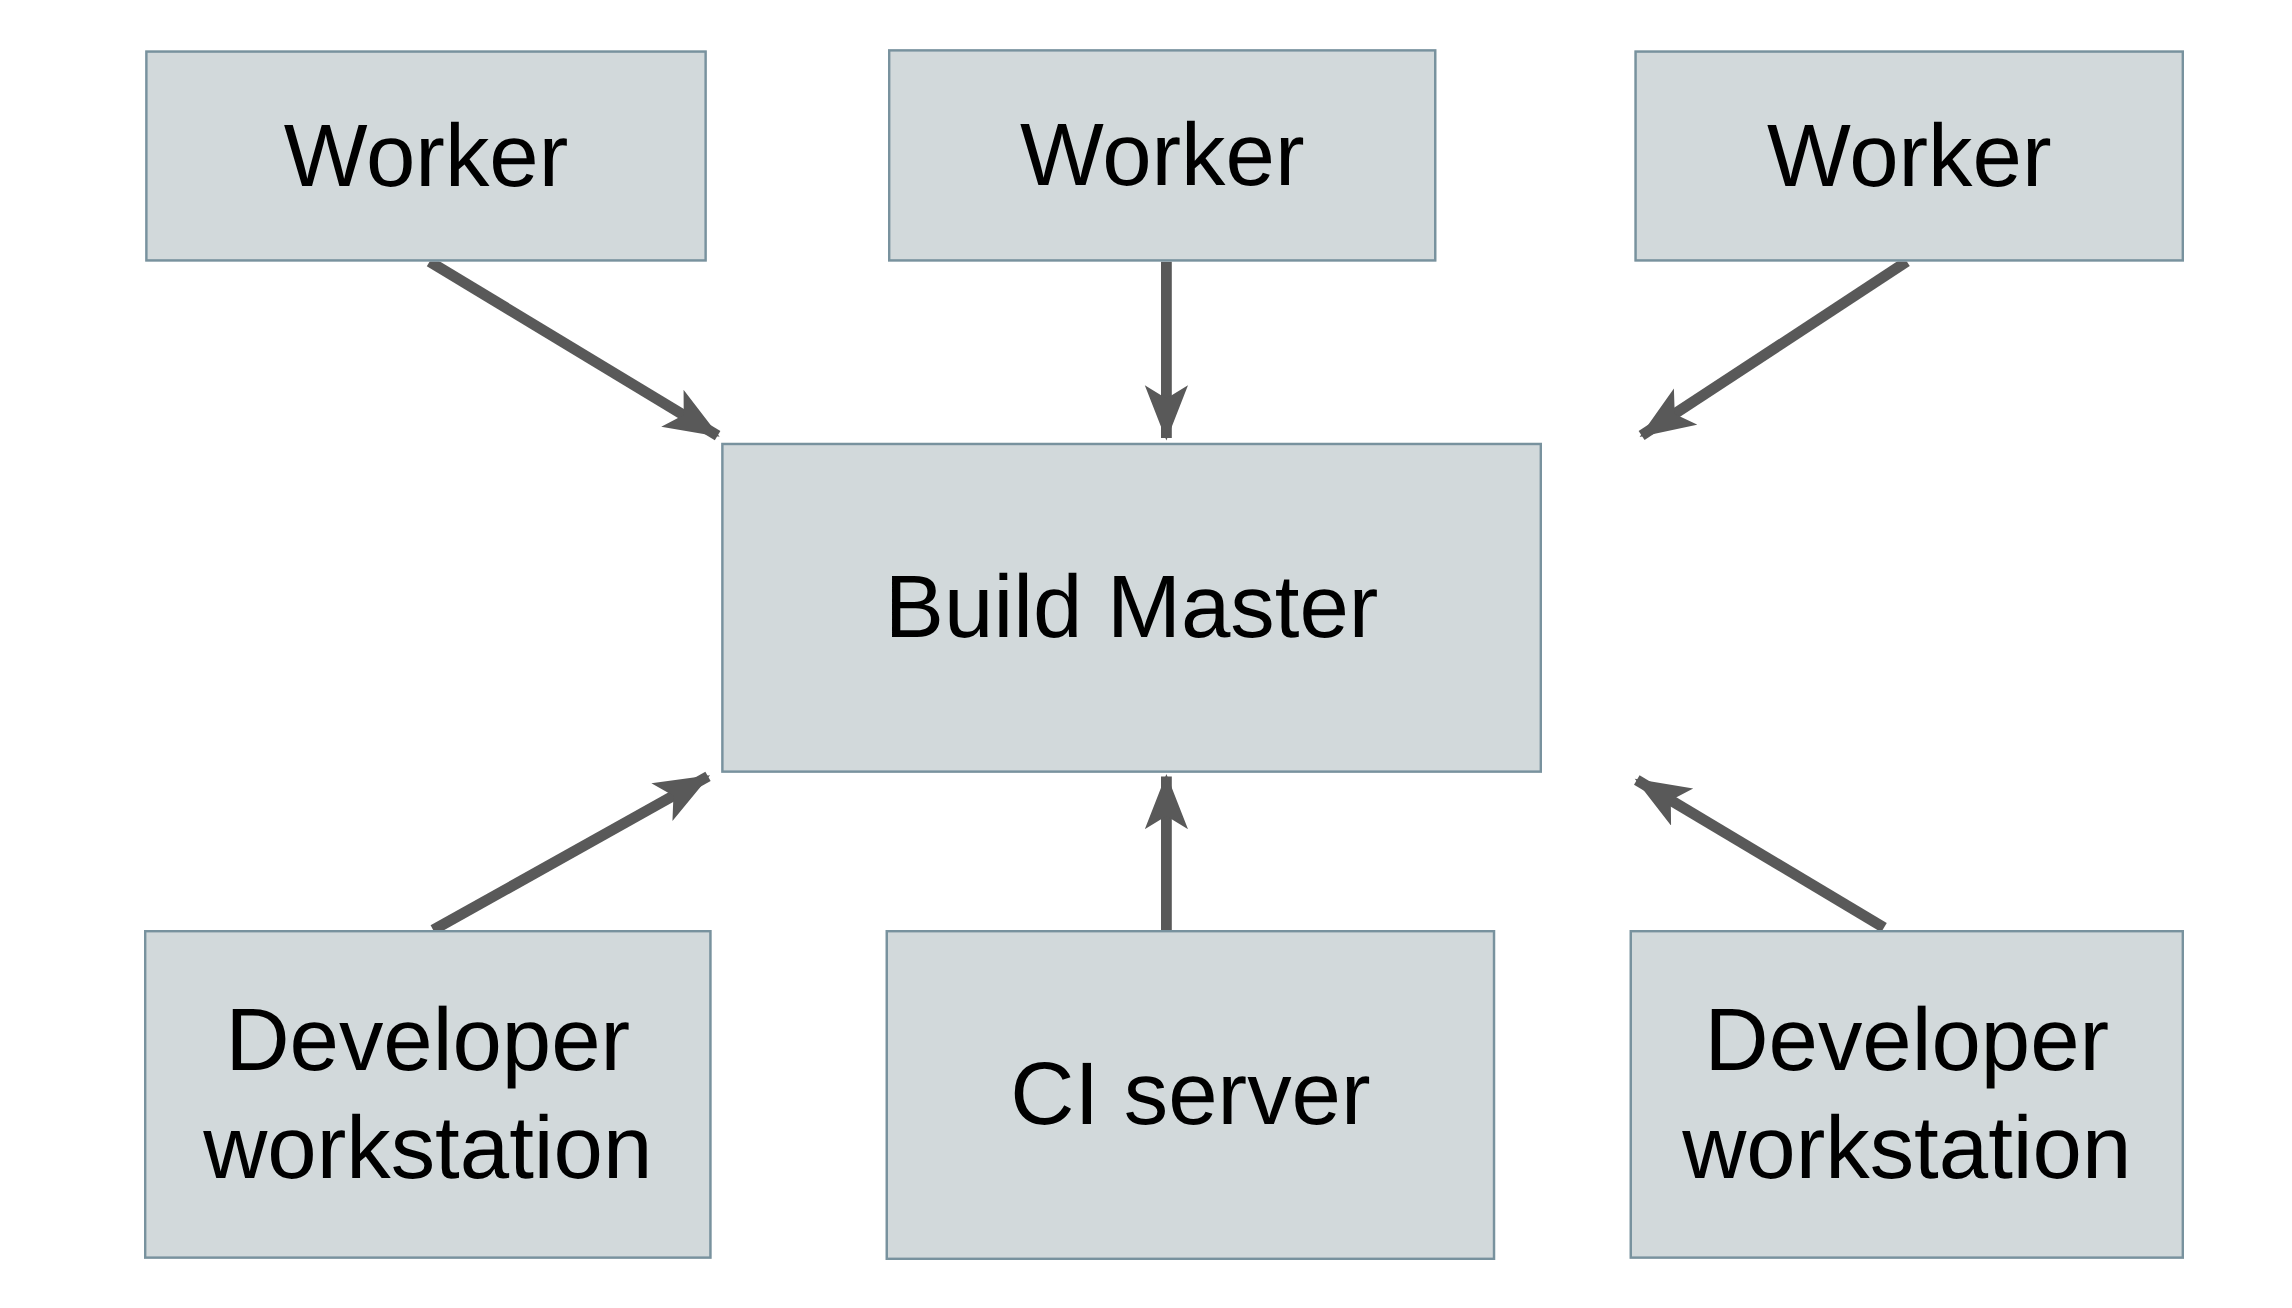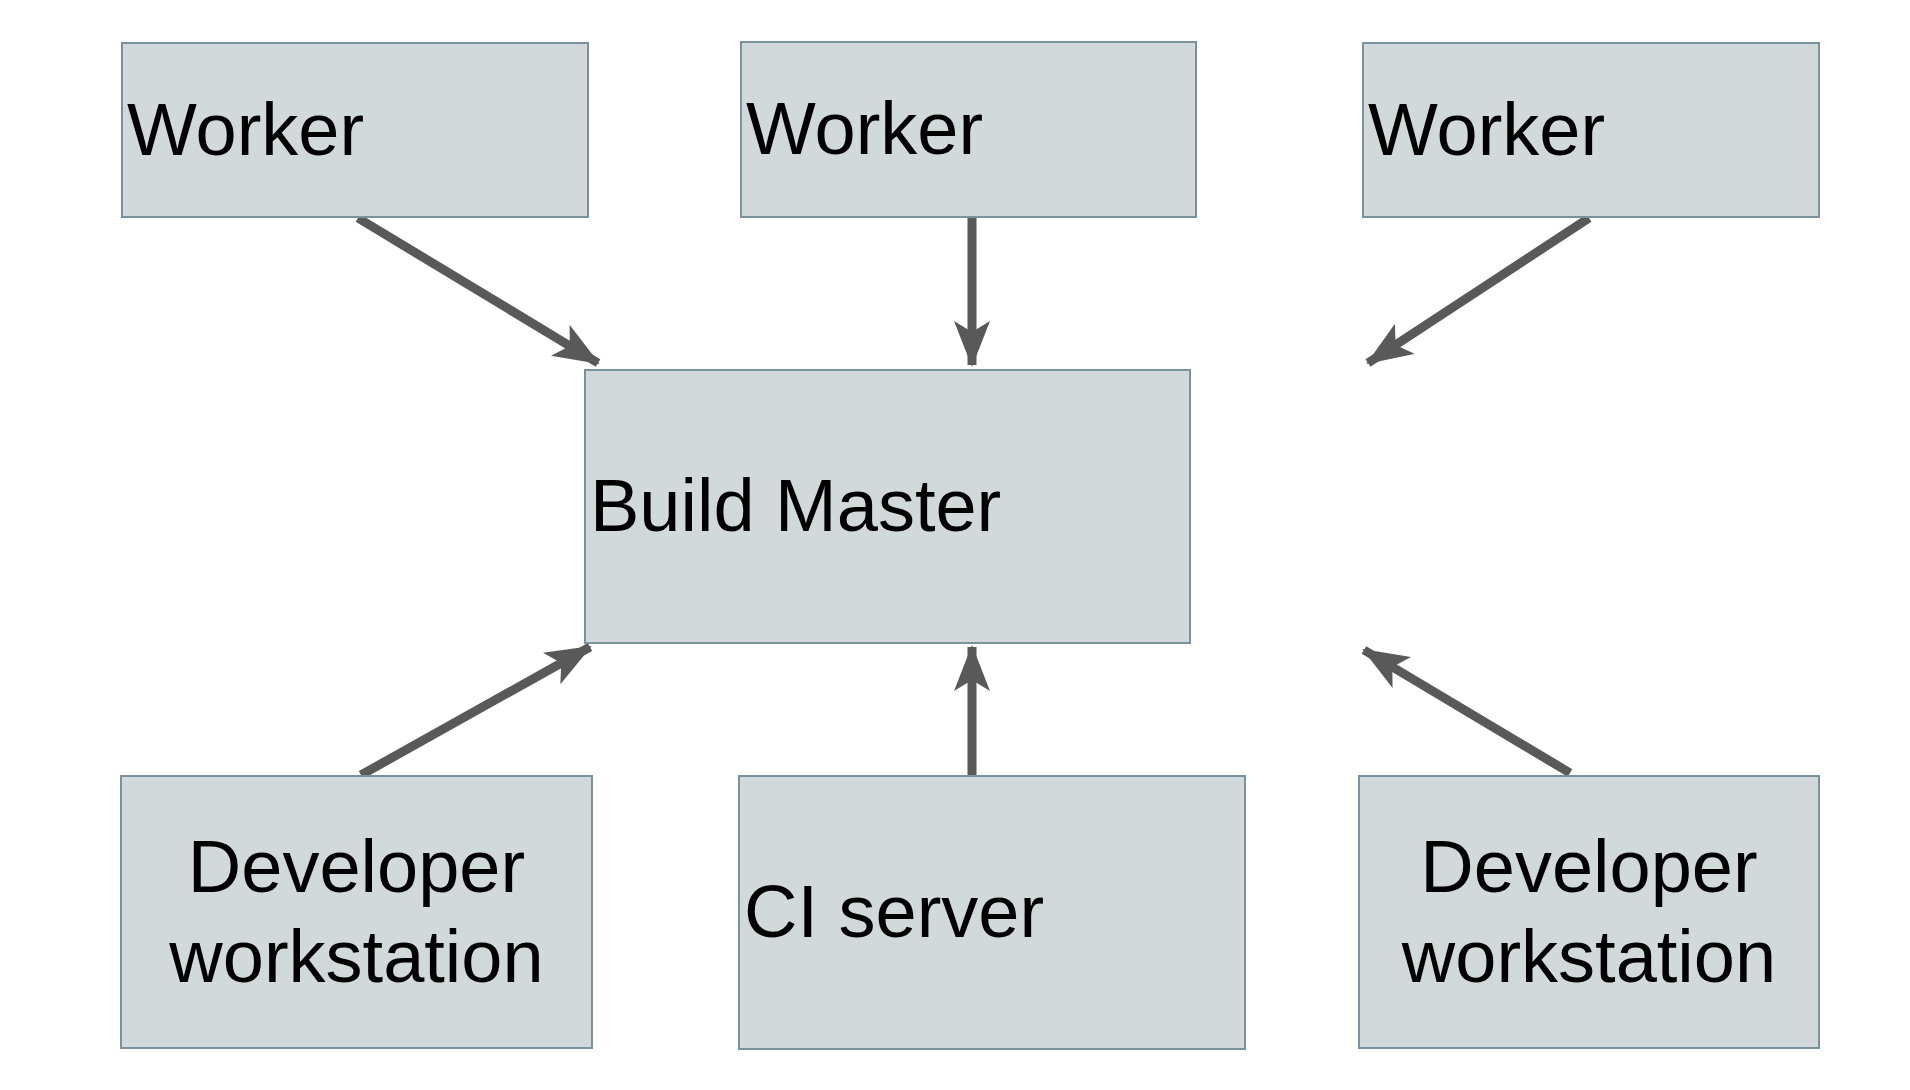--- a/index.html
+++ b/index.html
@@ -17,20 +17,21 @@
     width: 1910px;
     height: 1090px;
   }
   .node {
     position: absolute;
     box-sizing: border-box;
     background: #d2d9db;
     border: 2px solid #78929e;
     display: flex;
     align-items: center;
+    justify-content: center;
     text-align: center;
     color: #000000;
     font-size: 74px;
     line-height: 1.22;
   }
   .node .label { display: block; padding: 0 4px; }
 </style>
 </head>
 <body>
 
@@ -55,21 +56,21 @@
   </div>
 
   <div class="node" style="left:740px; top:41px; width:457px; height:177px;">
     <span class="label">Worker</span>
   </div>
 
   <div class="node" style="left:1362px; top:42px; width:458px; height:176px;">
     <span class="label">Worker</span>
   </div>
 
-  <div class="node" style="left:584px; top:369px; width:607px; height:275px;">
+  <div class="node" style="left:601px; top:369px; width:684px; height:275px;">
     <span class="label">Build Master</span>
   </div>
 
   <div class="node" style="left:120px; top:775px; width:473px; height:274px;">
     <span class="label">Developer workstation</span>
   </div>
 
   <div class="node" style="left:738px; top:775px; width:508px; height:275px;">
     <span class="label">CI server</span>
   </div>

